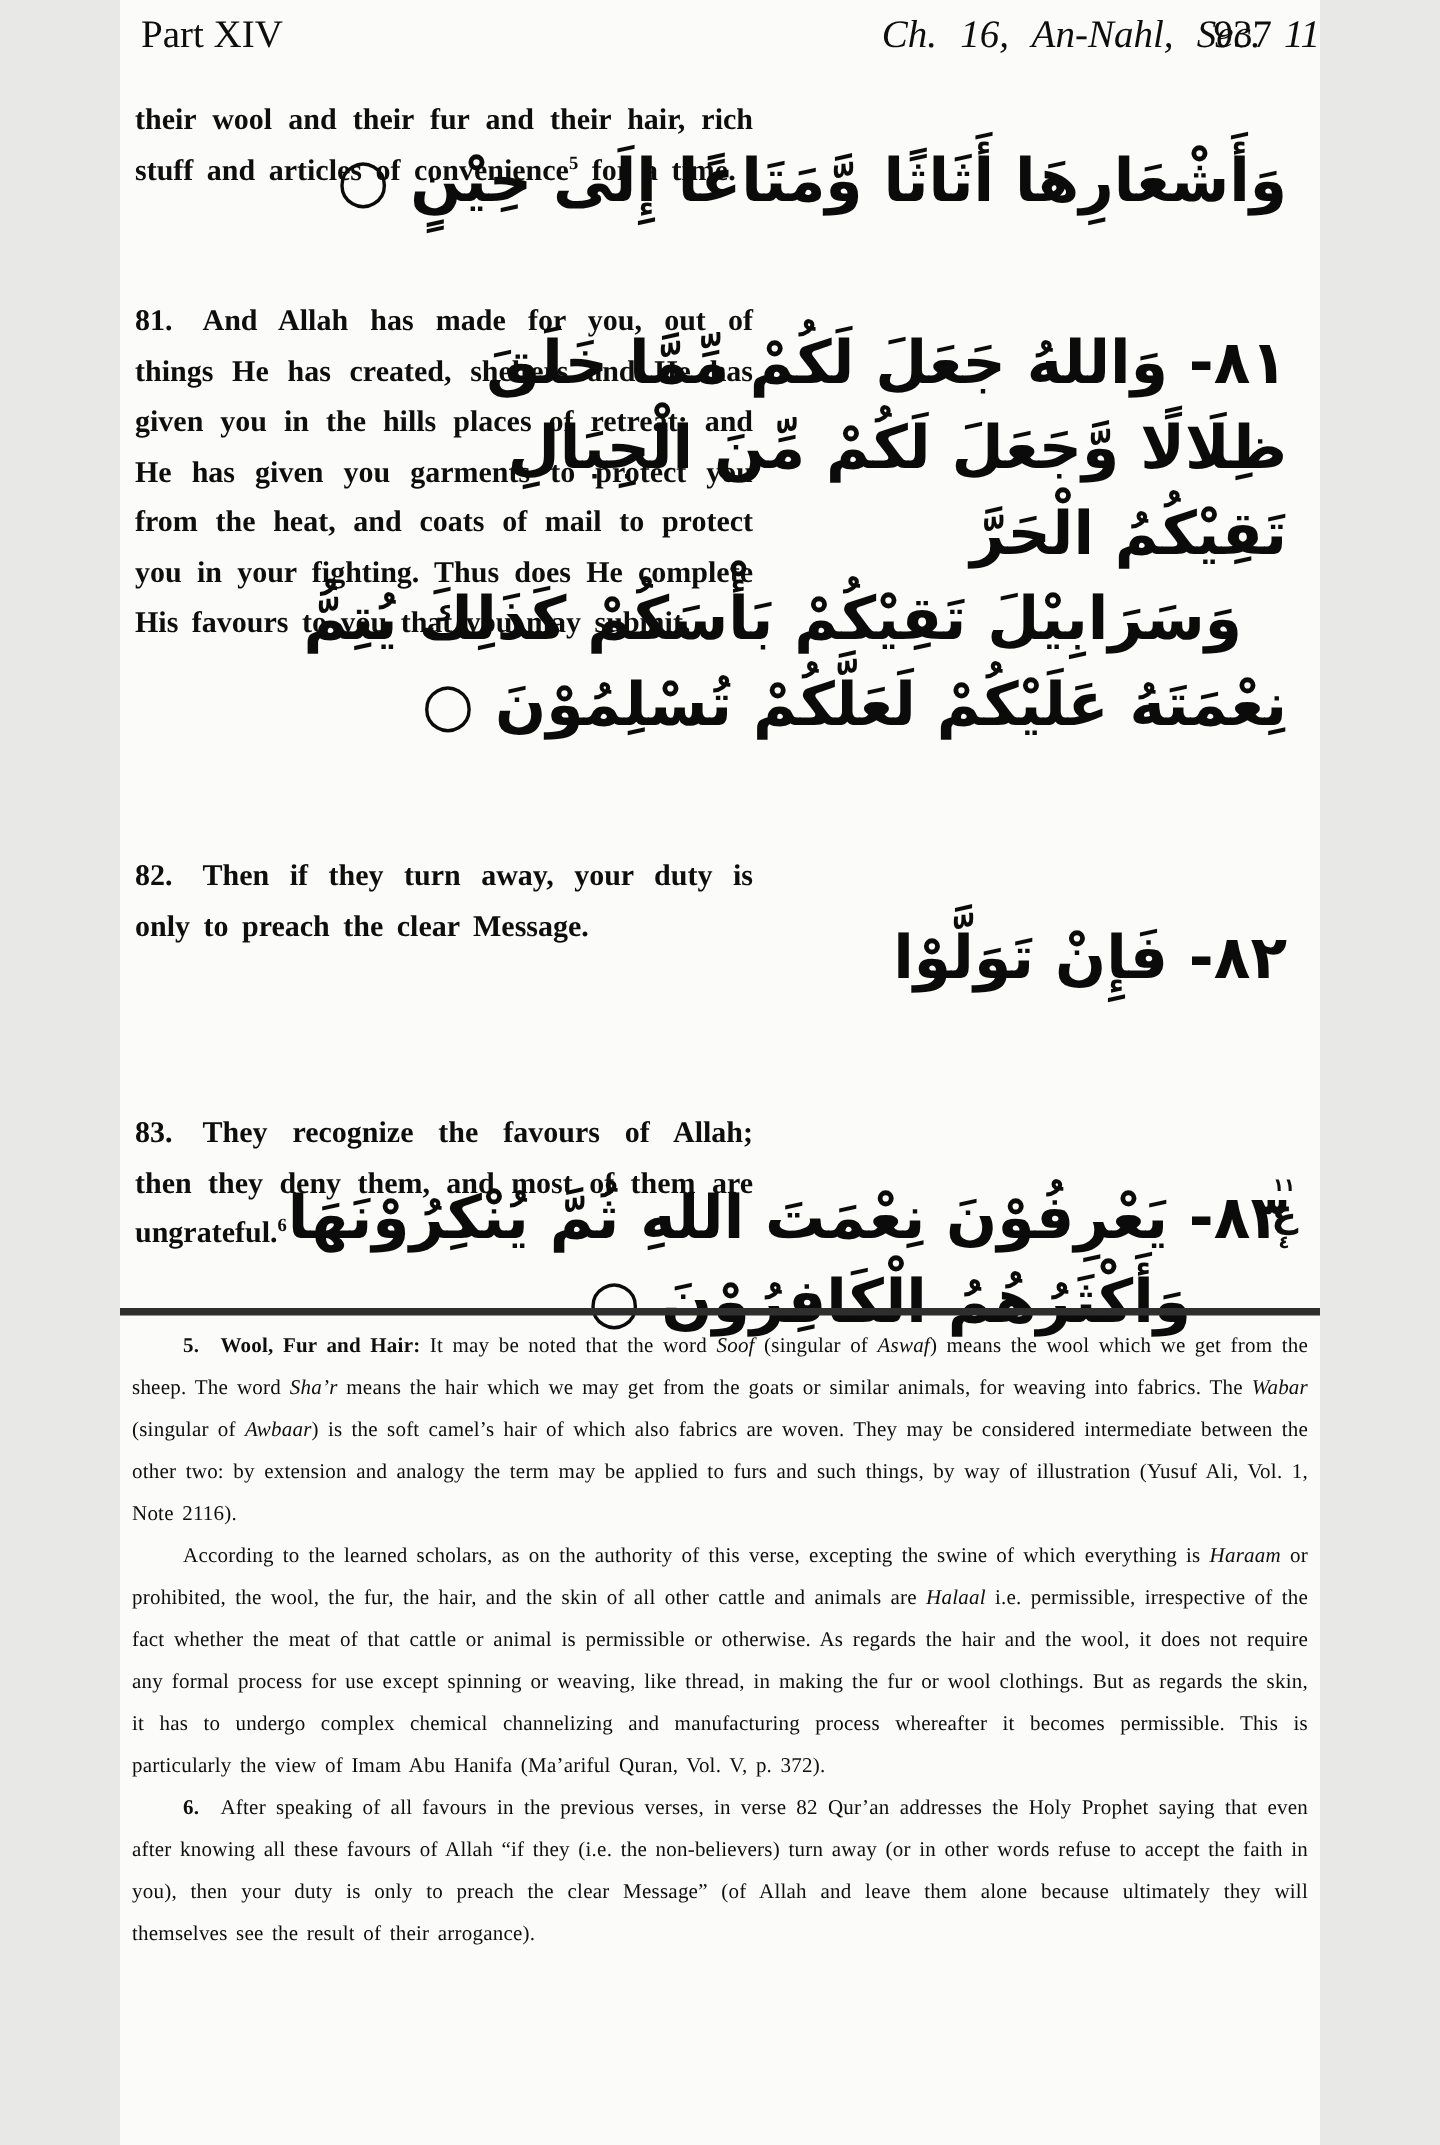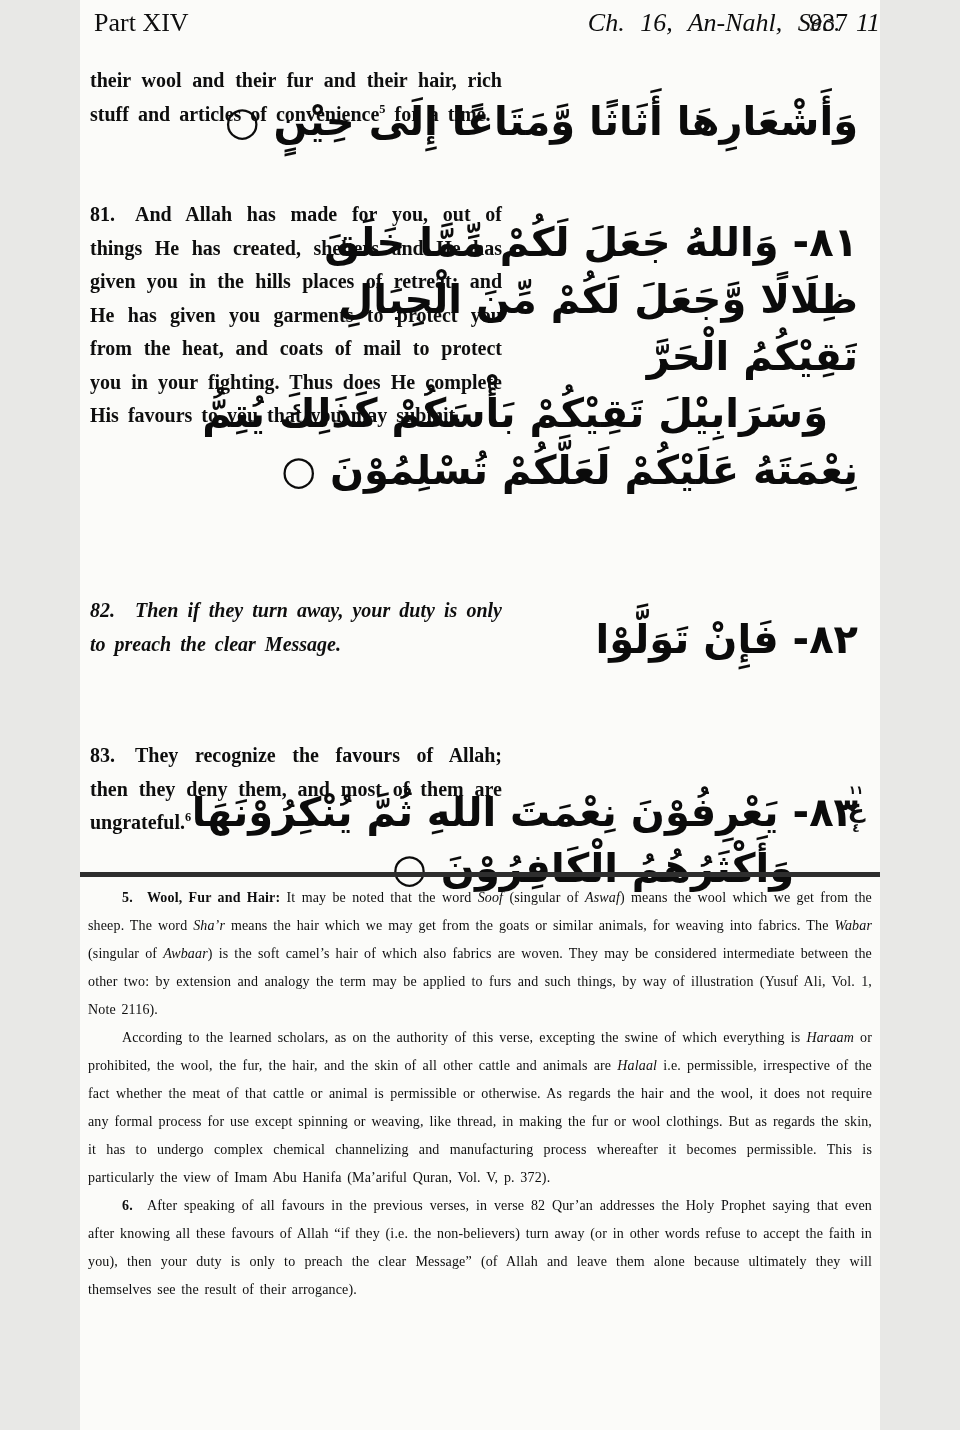--- a/index.html
+++ b/index.html
@@ -18,21 +18,21 @@
   .hdr-center{left:0;right:0;text-align:right;font-style:italic;word-spacing:9px;}
   .hdr-right{right:32px;text-align:center;}
   
   .ev{
     position:absolute;left:10px;width:412px;
     font-weight:bold;font-size:20px;line-height:33.5px;
     text-align:justify;word-spacing:4px;
   }
   #p80{top:64px;}
   #p81{top:198px;}
-  #p82{top:594px;font-style:italic;}
+  #p82{top:568px;}
   #p83{top:739px;}
   
   .av{
     position:absolute;left:440px;right:22px;
     direction:rtl;text-align:right;
     font-family:"DejaVu Sans", sans-serif;
     font-weight:bold;font-size:40px;color:#0b0b0b;
   }
   .ar-line{white-space:nowrap;}
   #a80{top:86px;line-height:70px;}

